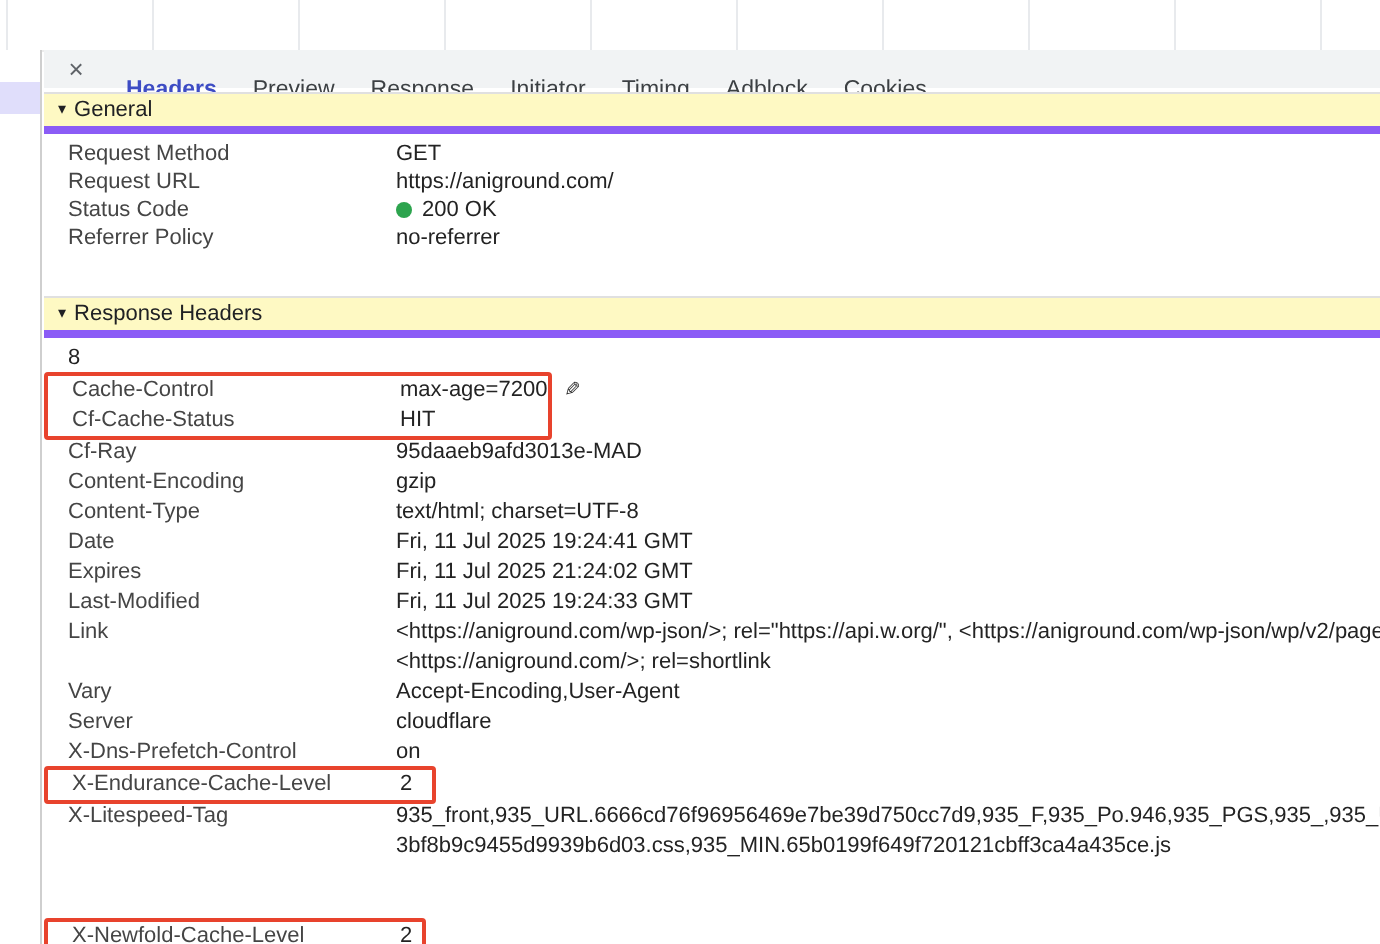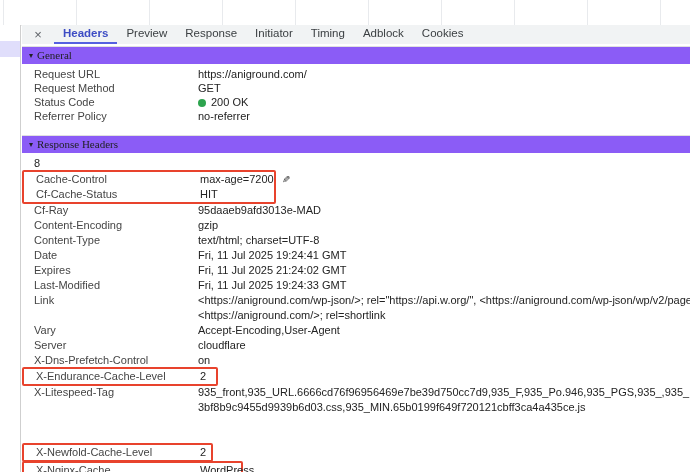--- a/index.html
+++ b/index.html
@@ -17,29 +17,29 @@
               border-right:1px solid #cfcfcf;box-sizing:border-box;}
   .selected-frag{position:absolute;left:0;top:16px;width:20px;height:16px;background:#e0defb;}
 
   
   .panel{position:absolute;left:22px;top:25px;width:668px;height:447px;background:#fff;
          display:flex;flex-direction:column;overflow:hidden;}
 
   .tabbar{height:19px;flex:none;background:#f1f3f4;display:flex;align-items:stretch;
           font-size:11.5px;color:#3c4043;}
   .close{width:32px;text-align:center;line-height:19px;font-size:13px;color:#5f6368;cursor:pointer;}
-  .tab{padding:0 9px;line-height:17px;border-bottom:2px solid transparent;cursor:pointer;white-space:nowrap;}
+  .tab{padding:12px 9px;line-height:17px;border-bottom:2px solid transparent;cursor:pointer;white-space:nowrap;}
   .tab.active{color:#3d4cc4;border-bottom-color:#5560e0;font-weight:bold;}
 
   .content{flex:1;font-size:11px;color:#2b2b2b;overflow:hidden;}
 
-  .secbar{height:16px;line-height:16px;background:#8b5cf6;border-top:1px solid #e0e0e0;
-          border-bottom:1px solid #8b5cf6;padding-left:7px;color:#202124;cursor:pointer;font-family:Liberation Serif, serif;}
+  .secbar{height:16px;line-height:16px;background:#fef9c3;border-top:1px solid #e0e0e0;
+          border-bottom:4px solid #8b5cf6;padding-left:7px;color:#202124;cursor:pointer;}
   .secbar.first{margin-top:2px;}
-  .secbar.mt6{margin-top:10px;}
+  .secbar.mt6{margin-top:20px;}
   .secbar.mt8{margin-top:8px;}
   .tri{display:inline-block;font-size:8px;margin-right:4px;transform:translateY(-1px);color:#202124;}
 
   .rows{padding:3px 0 2px 0;}
   .row{display:flex;line-height:14px;padding-left:12px;align-items:flex-start;}
   .rows.response .row{line-height:15px;}
   .hname{width:164px;flex:none;color:#454545;white-space:nowrap;}
   .hval{white-space:nowrap;color:#232323;}
   .hval .vline{white-space:nowrap;}
 
@@ -78,26 +78,26 @@
     </div>
 
     <div class="content">
 
       <div class="secbar first">
         <span class="tri">▾</span><span>General</span>
       </div>
 
       <div class="rows general">
         <div class="row">
+          <span class="hname">Request Method</span>
+          <span class="hval">GET</span>
+        </div>
+        <div class="row">
           <span class="hname">Request URL</span>
           <span class="hval">https://aniground.com/</span>
-        </div>
-        <div class="row">
-          <span class="hname">Request Method</span>
-          <span class="hval">GET</span>
         </div>
         <div class="row">
           <span class="hname">Status Code</span>
           <span class="hval"><span class="dot"></span><span>200 OK</span></span>
         </div>
         <div class="row">
           <span class="hname">Referrer Policy</span>
           <span class="hval">no-referrer</span>
         </div>
       </div>

